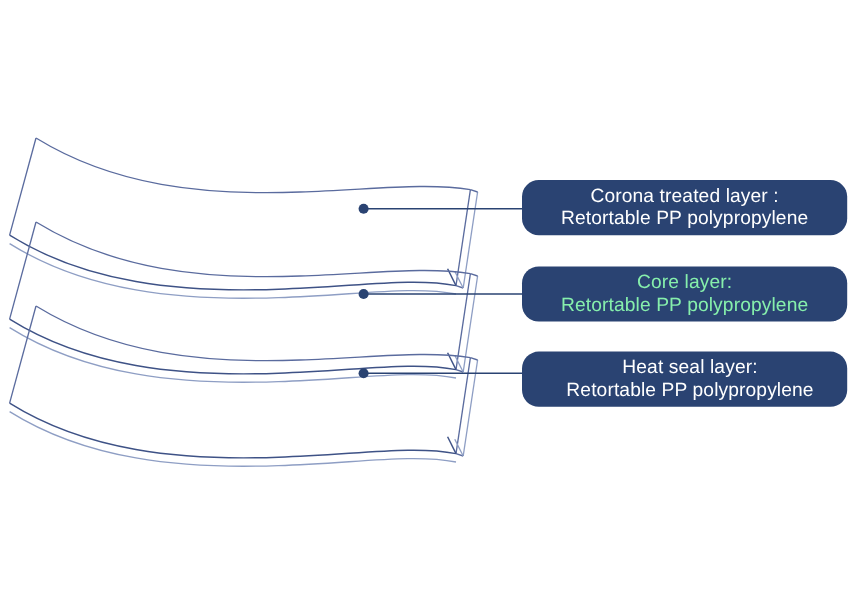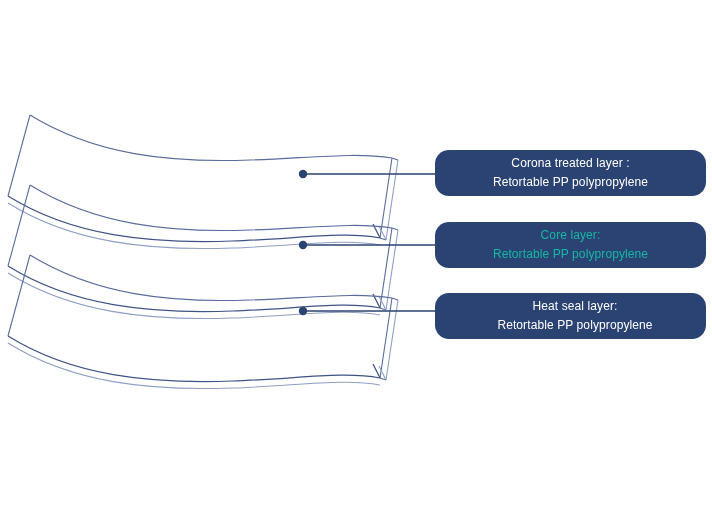--- a/index.html
+++ b/index.html
@@ -43,21 +43,21 @@
     box-sizing: border-box;
     border-radius: 14px;
     background: #2a4372;
     color: #ffffff;
     display: flex;
     flex-direction: column;
     align-items: center;
     justify-content: center;
     text-align: center;
     font-family: "Liberation Sans", sans-serif;
-    font-size: 12px;
+    font-size: 16px;
     line-height: 19px;
     letter-spacing: 0.1px;
     z-index: 4;
   }
   .label-pill .pill-line {
     display: block;
     white-space: nowrap;
   }
 
   #pill-corona { top: 150px; }
@@ -125,21 +125,21 @@
       <line x1="303" y1="311" x2="435" y2="311" stroke="#2a4372" stroke-width="1.3"></line>
       <circle cx="303" cy="311" r="4.2" fill="#2a4372"></circle>
     </g>
   </svg>
 
   <div class="label-pill" id="pill-corona" style="background: rgb(42, 67, 114); color: rgb(255, 255, 255);">
     <span class="pill-line">Corona treated layer :</span>
     <span class="pill-line">Retortable PP polypropylene</span>
   </div>
 
-  <div class="label-pill" id="pill-core" style="background: rgb(42, 67, 114); color: #14b8a6; text-align: right;">
+  <div class="label-pill" id="pill-core" style="background: rgb(42, 67, 114); color: #86efac; text-align: right;">
     <span class="pill-line">Core layer:</span>
     <span class="pill-line">Retortable PP polypropylene</span>
   </div>
 
   <div class="label-pill" id="pill-heat" style="background: rgb(42, 67, 114); color: rgb(255, 255, 255); padding-left: 9px;">
     <span class="pill-line">Heat seal layer:</span>
     <span class="pill-line">Retortable PP polypropylene</span>
   </div>
 
 </div>

